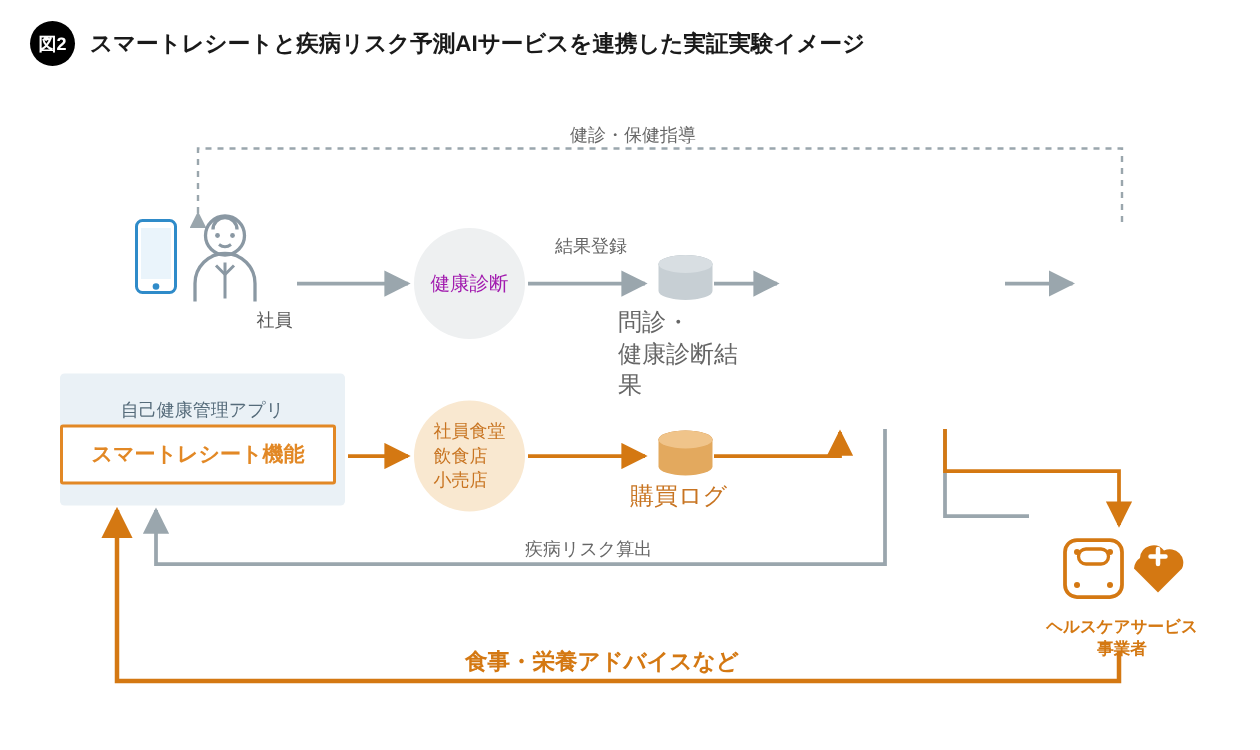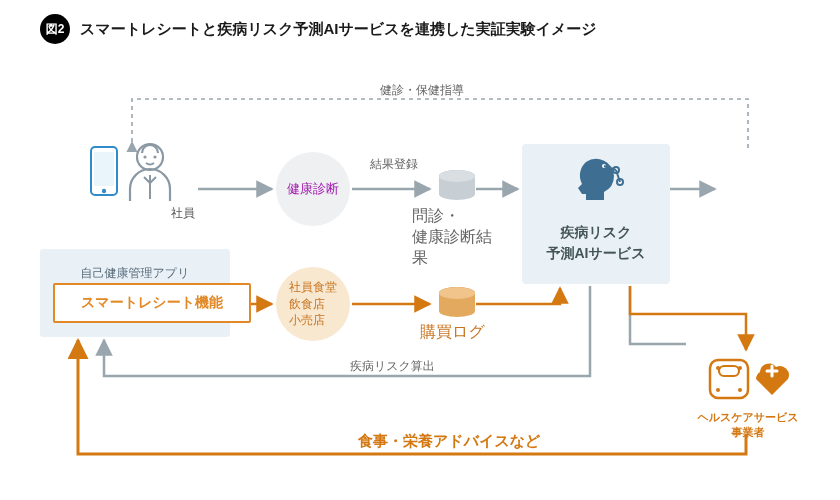--- a/index.html
+++ b/index.html
@@ -22,21 +22,20 @@
     height: 30px;
     border-radius: 50%;
     background: #000;
     color: #fff;
     font-size: 12px;
     font-weight: bold;
     display: flex;
     align-items: center;
     justify-content: center;
     flex-shrink: 0;
-    margin-left: 20px;
   }
   .fig-title {
     margin-left: 10px;
     font-size: 15px;
     font-weight: bold;
     color: #1a1a1a;
   }
   .canvas {
     position: relative;
     width: 840px;
@@ -57,21 +56,21 @@
   .emp-cap { margin-top:2px; font-size:12px; color:#555; }
 
   .phone-app-box {
     position:absolute; left:40px; top:205px; width:190px; height:88px;
     background:#EAF1F6; border-radius:3px;
   }
   .phone-app-inner-title {
     font-size:12px; color:#556b7a; text-align:center; padding-top:16px;
   }
   .smart-receipt {
-    position:absolute; left:13px; top:34px; width:198px; height:40px;
+    position:absolute; left:0; top:34px; width:184px; height:40px;
     border:2px solid #E28825; background:#fff; border-radius:2px;
     display:flex; align-items:center; justify-content:center;
     color:#E28825; font-weight:bold; font-size:14px;
   }
 
   .circle-node {
     position:absolute; width:74px; height:74px; border-radius:50%;
     background:#EEF0F1; display:flex; align-items:center; justify-content:center;
     font-size:13px; color:#a21caf;
   }
@@ -90,21 +89,21 @@
   .ai-title { font-size:14px; color:#455; font-weight:600; line-height:1.5; margin-top:6px;}
 
   .doctor-box { position:absolute; left:695px; top:105px; width:110px; text-align:center;}
   .doctor-cap { font-size:11px; color:#666; margin-top:2px; line-height:1.4;}
 
   .hc-provider { position:absolute; left:688px; top:310px; width:120px; text-align:center; }
   .hc-cap { font-size:11px; color:#D47812; font-weight:600; margin-top:4px; line-height:1.4; }
 
   .edge-label { position:absolute; font-size:12px; color:#666; }
   .edge-label.orange { color:#D47812; font-weight:bold; }
-  .edge-label.big { font-size:15px;margin-left:48px; }
+  .edge-label.big { font-size:15px; }
 
   svg.arrows { position:absolute; left:0; top:0; width:840px; height:450px; pointer-events:none;}
 </style>
 </head>
 <body>
 
 <div class="header">
   <div class="fig-badge">図2</div>
   <div class="fig-title">スマートレシートと疾病リスク予測AIサービスを連携した実証実験イメージ</div>
 </div>
@@ -200,36 +199,20 @@
 
   <div class="node" style="left:432px; top:242px; width:50px;">
     <svg width="40" height="34" viewBox="0 0 40 34">
       <ellipse cx="20" cy="7" rx="18" ry="6" fill="#C87F2E"></ellipse>
       <path d="M2 7 v18 a18 6 0 0 0 36 0 v-18" fill="#E3A95E"></path>
       <ellipse cx="20" cy="7" rx="18" ry="6" fill="#F0C48A"></ellipse>
     </svg>
   </div>
   <div class="db-label orange" style="position:absolute; left:420px; top:278px; width:70px;">購買ログ</div>
 
-  <div class="ai-box">
-    <svg width="64" height="56" viewBox="0 0 64 56">
-      <path d="M22 6 a18 18 0 0 1 28 14 a18 18 0 0 1 -10 16 v8 h-18 v-6 l-4 0 l-4 -6 l4 -4 a18 18 0 0 1 4 -22 z" fill="#3E6F93"></path>
-      <g stroke="#3E6F93" stroke-width="2" fill="#fff">
-        <circle cx="40" cy="10" r="3"></circle>
-          <circle cx="52" cy="14" r="3"></circle>
-          <circle cx="56" cy="26" r="3"></circle>
-        <line x1="40" y1="10" x2="52" y2="14"></line>
-          <line x1="52" y1="14" x2="56" y2="26"></line>
-      </g>
-    </svg>
-    <div class="ai-title">
-      <div>疾病リスク</div>
-      <div>予測AIサービス</div>
-    </div>
-  </div>
 
 
   <div class="hc-provider">
     <svg width="84" height="48" viewBox="0 0 84 48">
       <rect x="4" y="6" width="38" height="38" rx="8" fill="none" stroke="#D47812" stroke-width="2.5"></rect>
       <rect x="13" y="12" width="20" height="10" rx="5" fill="none" stroke="#D47812" stroke-width="2.2"></rect>
       <circle cx="12" cy="36" r="2" fill="#D47812"></circle>
         <circle cx="34" cy="36" r="2" fill="#D47812"></circle>
       <circle cx="12" cy="14" r="2" fill="#D47812"></circle>
         <circle cx="34" cy="14" r="2" fill="#D47812"></circle>

